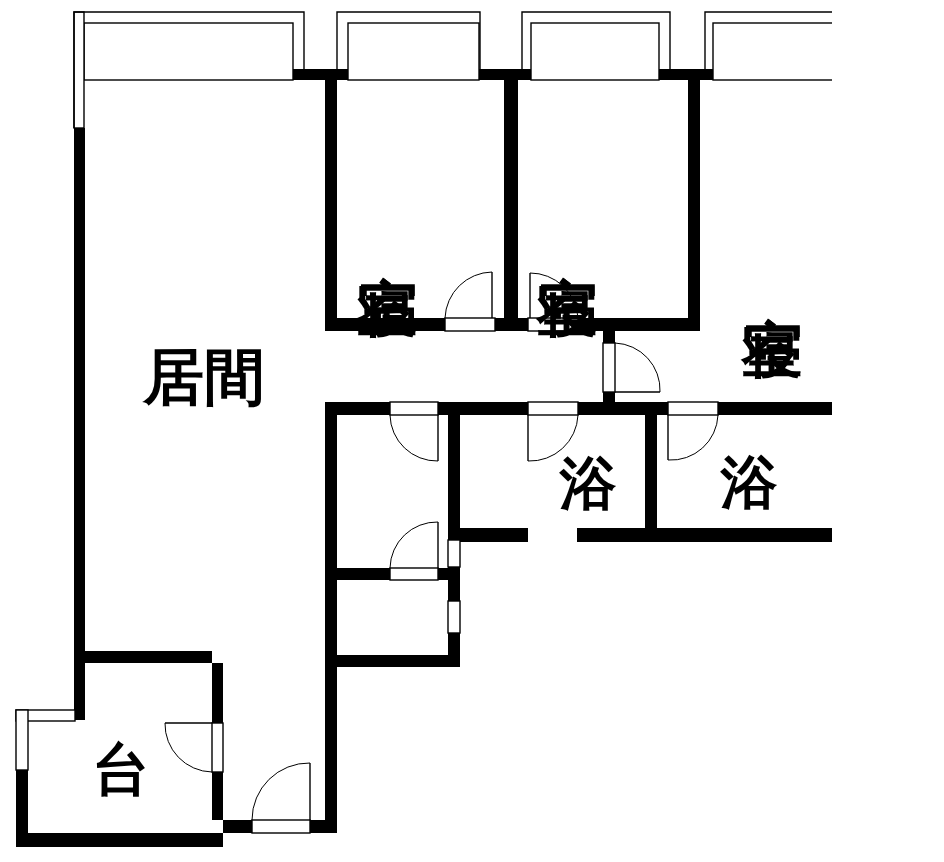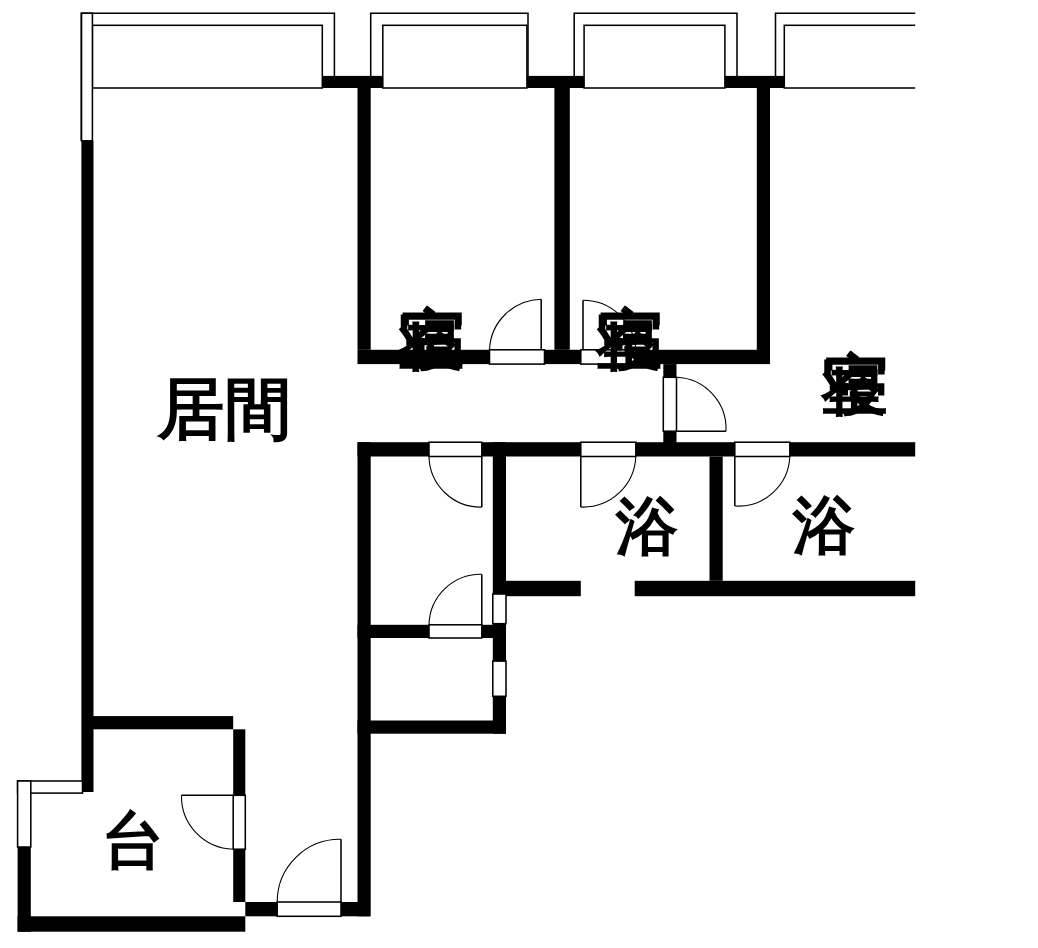--- a/index.html
+++ b/index.html
@@ -1,21 +1,21 @@
 <!DOCTYPE html>
 <html><head>
 <meta charset="utf-8">
 <style>
   html,body{margin:0;padding:0;background:#ffffff;}
   .plan{
     position:relative;
     width:832px;height:862px;
     background:#ffffff;
     overflow:hidden;
-    font-family:Liberation Mono, monospace;
+    font-family:Liberation Serif, serif;
   }
   .plan svg{position:absolute;left:0;top:0;}
   .wall{fill:#000000;stroke:none;}
   .win{fill:#ffffff;stroke:#000000;stroke-width:1.4;}
   .thin{fill:none;stroke:#000000;stroke-width:1.4;}
   .arc{fill:none;stroke:#000000;stroke-width:1;}
   .room-label{
     position:absolute;
     transform:translate(-50%,-50%);
     font-weight:bold;

